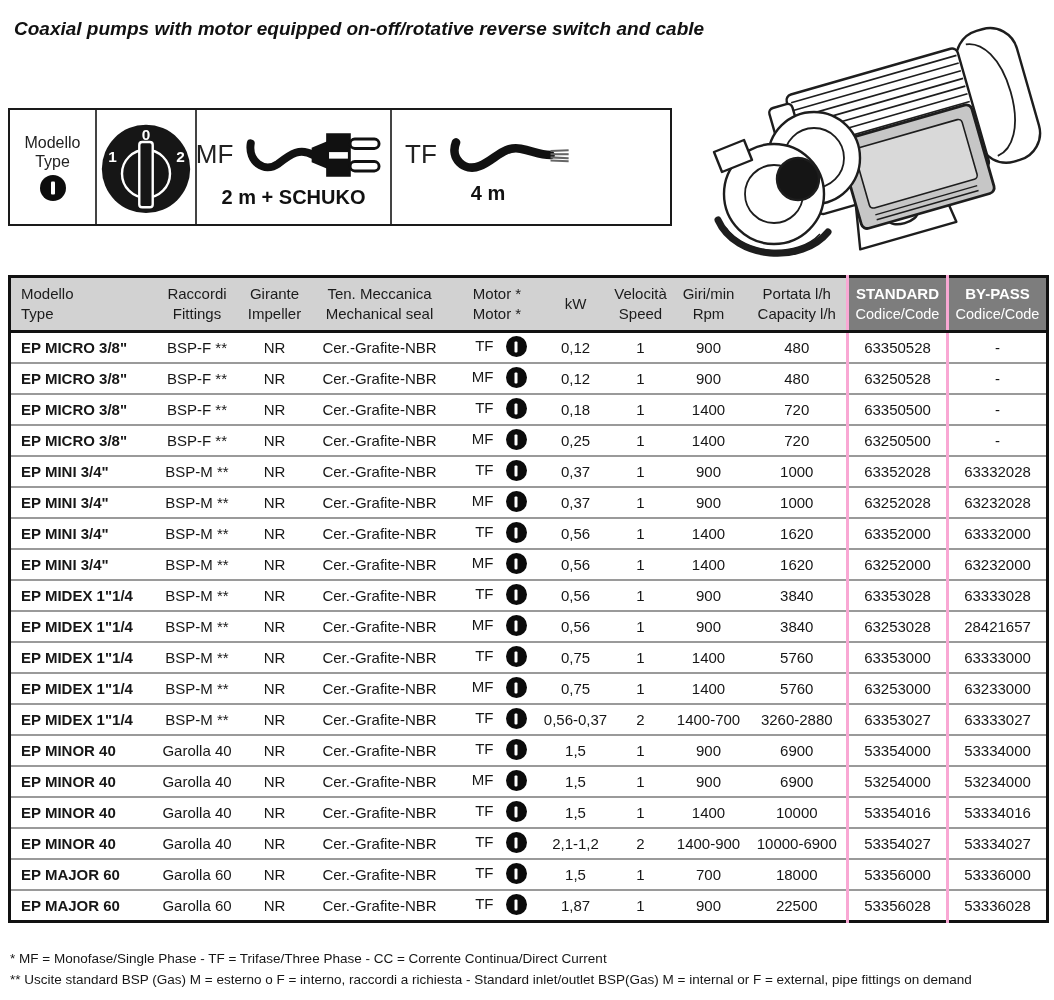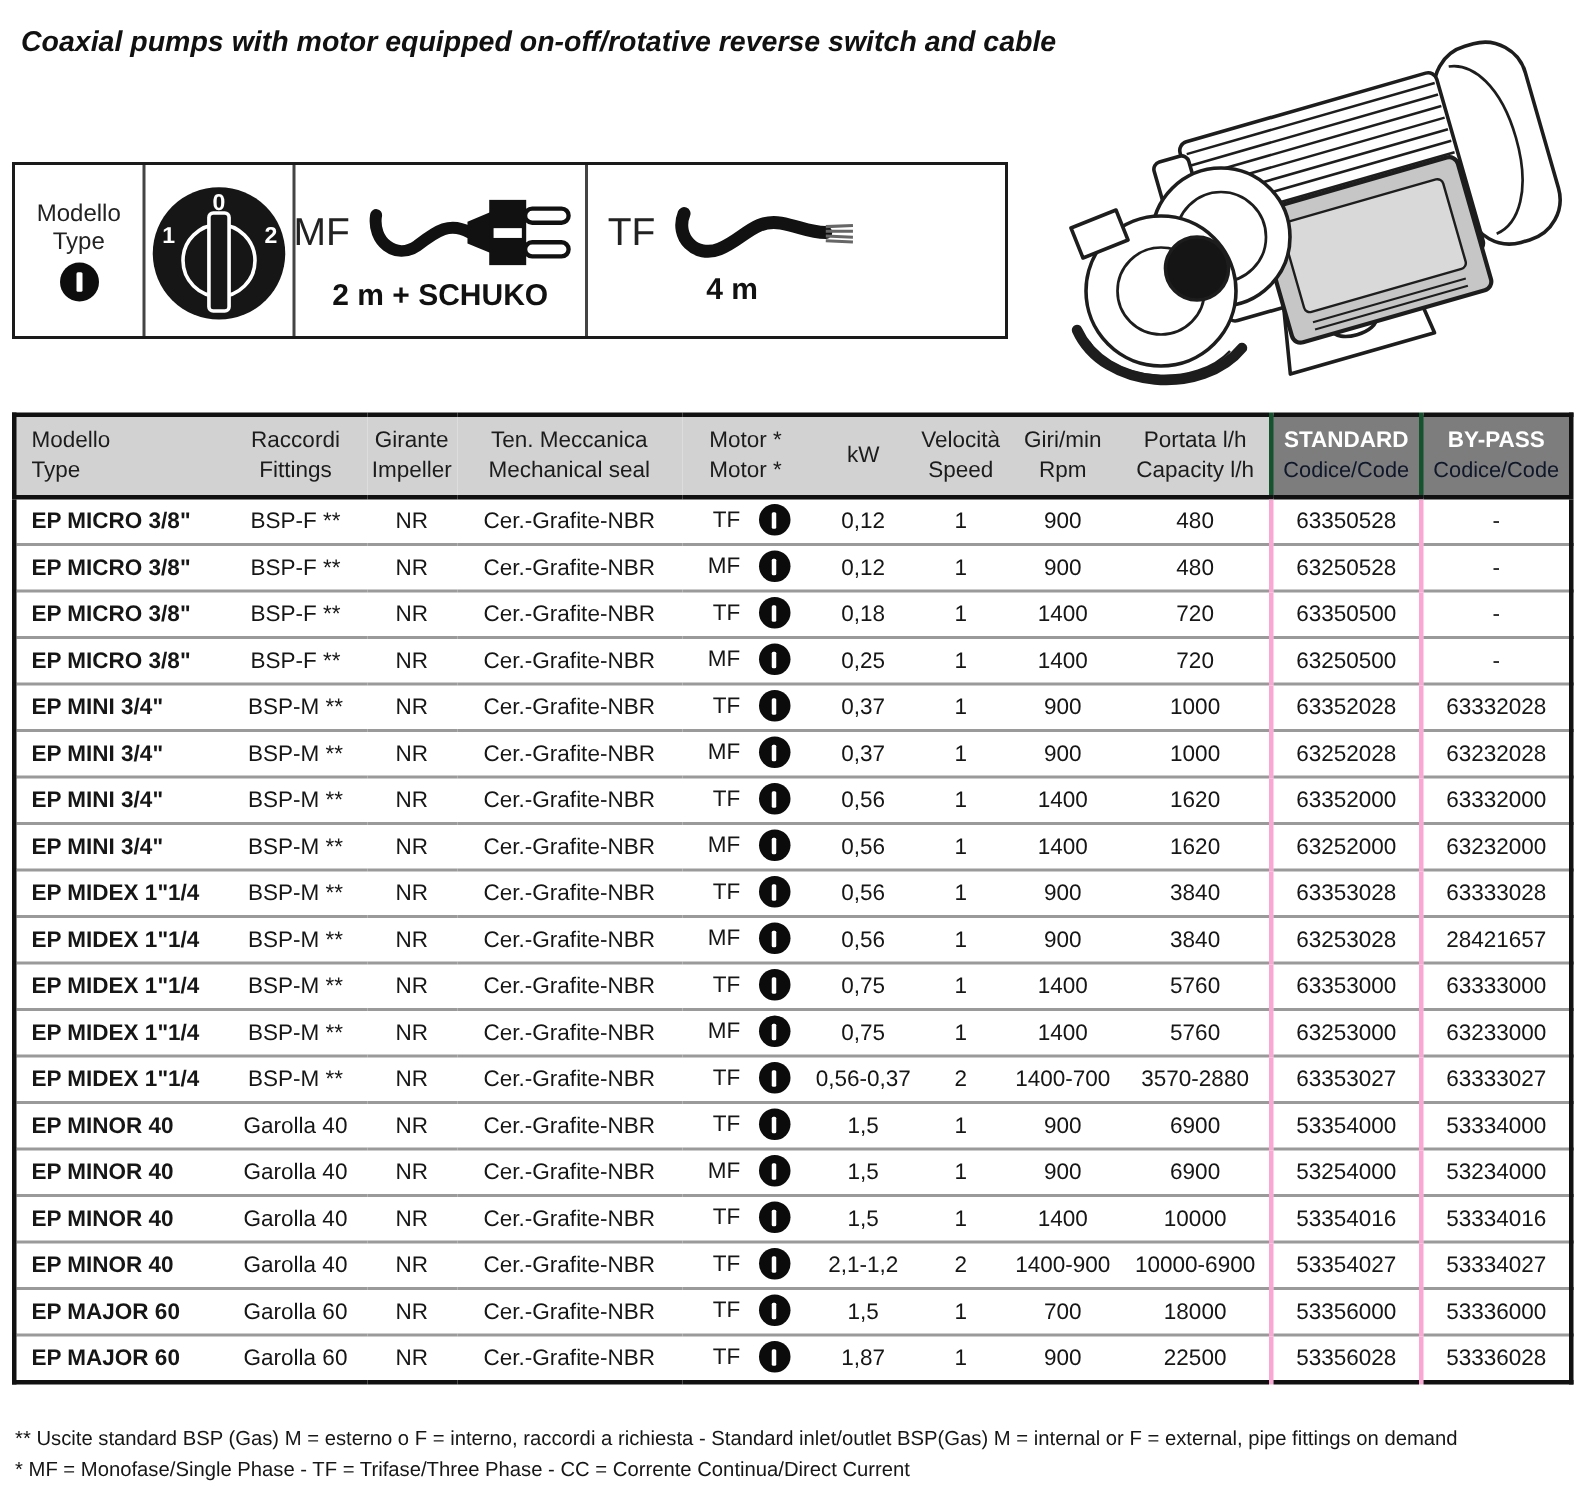--- a/index.html
+++ b/index.html
@@ -62,24 +62,24 @@
   }
   .pump-table thead th {
     background: #d2d2d2; font-weight: normal;
     font-size: 15px; color: #1c1c1c;
     padding: 6px 2px; text-align: center;
     border-bottom: 3px solid #111; vertical-align: middle;
     line-height: 20px;
   }
   .pump-table thead th.th-model { text-align: left; padding-left: 10px; }
   .pump-table thead th.th-dark {
-    background: #7d7d7d; color: #fff; border-left: 3px solid #14532d; margin-top: 28px;
+    background: #7d7d7d; color: #fff; border-left: 3px solid #f9a8d4; margin-top: 28px;
   }
   .th-line1-dark { font-weight: bold; font-size: 15px; }
-  .th-line2-dark { font-weight: normal; font-size: 14.5px; color: #0f172a; }
+  .th-line2-dark { font-weight: normal; font-size: 14.5px; color: #ffffff; }
   .pump-table td {
     height: 29px; font-size: 15px; text-align: center;
     border-top: 2px solid #9a9a9a; padding: 0 2px;
     background: #fff; color: #161616; vertical-align: middle;
     white-space: nowrap; overflow: hidden;
   }
   .pump-table tbody tr:first-child td { border-top: none; }
   .pump-table td.col-model { text-align: left; font-weight: bold; padding-left: 10px; font-size: 15px; }
   .pump-table td.col-standard, .pump-table td.col-bypass { border-left: 3px solid #f9a8d4; }
   .motor-phase { display: inline-block; min-width: 26px; text-align: right; margin-right: 12px; }
@@ -419,21 +419,21 @@
           </tr>
           <tr>
             <td class="col-model">EP MIDEX 1"1/4</td>
             <td class="col-fittings">BSP-M **</td>
             <td class="col-impeller">NR</td>
             <td class="col-seal">Cer.-Grafite-NBR</td>
             <td class="col-motor"><span class="motor-phase">TF</span><span class="motor-dot"></span></td>
             <td class="col-kw">0,56-0,37</td>
             <td class="col-speed">2</td>
             <td class="col-rpm">1400-700</td>
-            <td class="col-capacity">3570-2880</td>
+            <td class="col-capacity">3260-2880</td>
             <td class="col-standard">63353027</td>
             <td class="col-bypass">63333027</td>
           </tr>
           <tr>
             <td class="col-model">EP MINOR 40</td>
             <td class="col-fittings">Garolla 40</td>
             <td class="col-impeller">NR</td>
             <td class="col-seal">Cer.-Grafite-NBR</td>
             <td class="col-motor"><span class="motor-phase">TF</span><span class="motor-dot"></span></td>
             <td class="col-kw">1,5</td>
@@ -506,17 +506,17 @@
             <td class="col-rpm">900</td>
             <td class="col-capacity">22500</td>
             <td class="col-standard">53356028</td>
             <td class="col-bypass">53336028</td>
           </tr>
         </tbody>
     </table>
   </div>
 
   <div class="footnotes">
+    <div class="footnote-line">* MF = Monofase/Single Phase - TF = Trifase/Three Phase - CC = Corrente Continua/Direct Current</div>
     <div class="footnote-line">** Uscite standard BSP (Gas) M = esterno o F = interno, raccordi a richiesta - Standard inlet/outlet BSP(Gas) M = internal or F = external, pipe fittings on demand</div>
-    <div class="footnote-line">* MF = Monofase/Single Phase - TF = Trifase/Three Phase - CC = Corrente Continua/Direct Current</div>
   </div>
 
 </div>
 
 </body></html>

